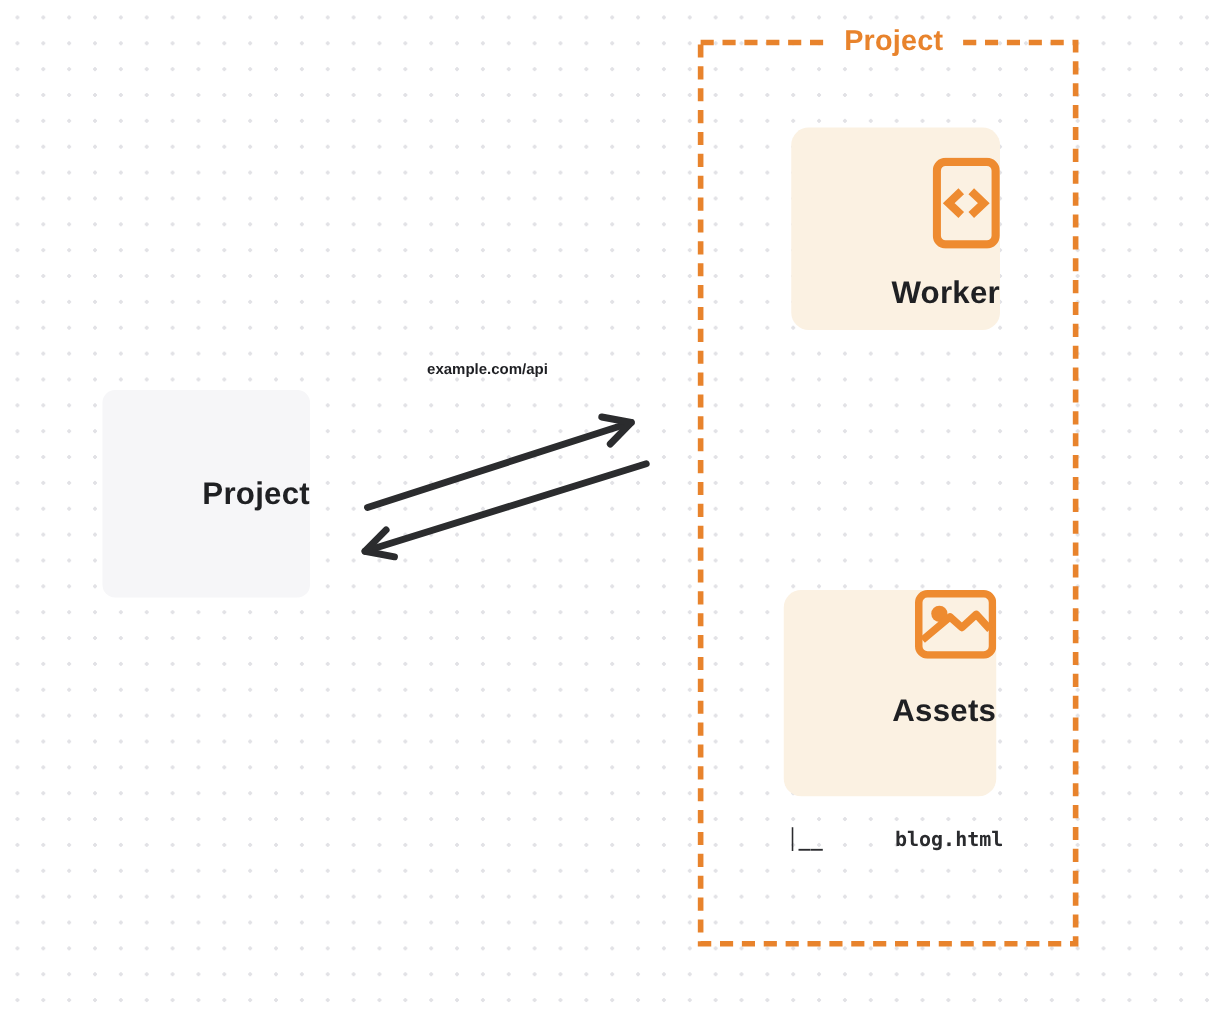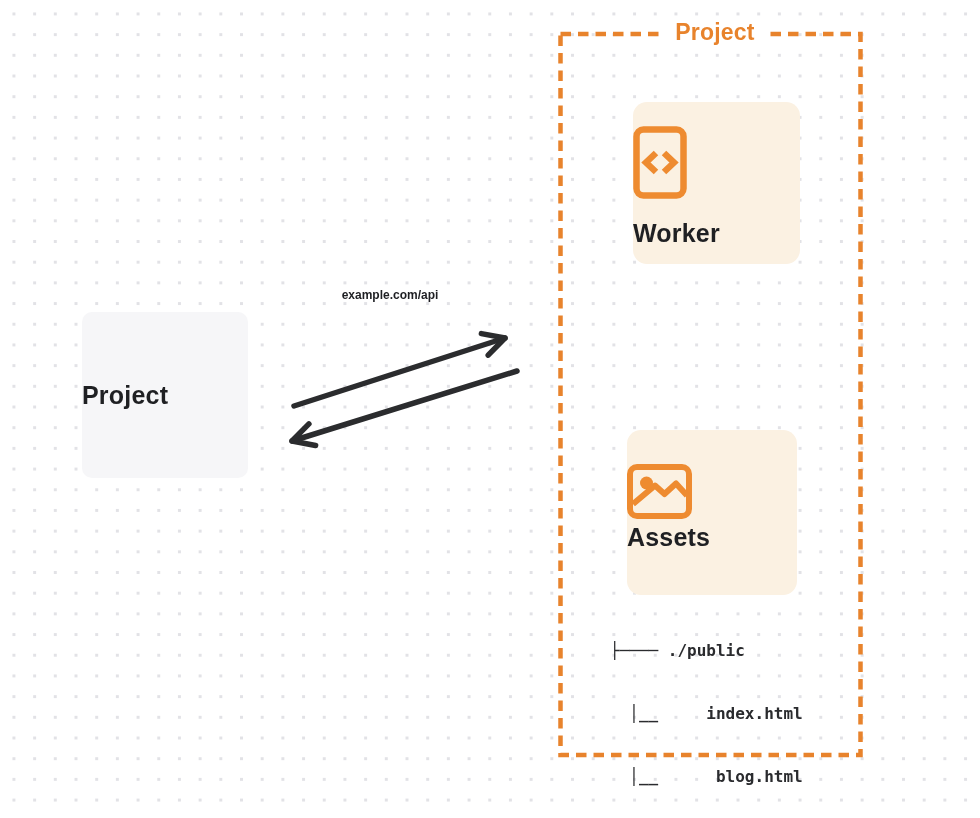--- a/index.html
+++ b/index.html
@@ -36,43 +36,43 @@
     font-size: 23px;
     font-weight: 700;
     letter-spacing: 0.2px;
     white-space: nowrap;
   }
   .card {
     position: absolute;
     z-index: 2;
     display: flex;
     flex-direction: column;
-    align-items: flex-start;
+    align-items: flex-end;
     box-sizing: border-box;
   }
   .card-label {
     color: #1f2023;
     font-size: 25px;
     font-weight: 700;
     letter-spacing: 0.2px;
   }
   .card.worker {
     left: 633px; top: 102px;
     width: 167px; height: 162px;
     background: #fbf1e2;
     border-radius: 14px;
     padding-top: 24px;
     gap: 16px;
   }
   .card.assets {
-    left: 627px; top: 430px;
+    left: 627px; top: 472px;
     width: 170px; height: 165px;
     background: #fbf1e2;
     border-radius: 14px;
-    padding-top: 34px;
+    gap: 23px;
   }
   .card.client {
     left: 82px; top: 312px;
     width: 166px; height: 166px;
     background: #f6f6f8;
     border-radius: 10px;
     justify-content: center;
   }
   .url-label {
     position: absolute;
@@ -144,19 +144,18 @@
     <span>
       <svg width="65" height="55" viewBox="0 0 65 55" fill="none" aria-hidden="true">
         <rect x="3" y="3" width="59" height="49" rx="7" stroke="#ee8b30" stroke-width="6"></rect>
         <circle cx="19.5" cy="19" r="6.5" fill="#ee8b30"></circle>
         <path d="M6,40 L28,21.5 L37.5,30 L49,19.5 L60,31.5" stroke="#ee8b30" stroke-width="6" stroke-linejoin="round" stroke-linecap="butt"></path>
       </svg>
     </span>
     <div class="card-label">Assets</div>
   </div>
 
-  <pre class="file-tree">    <div>├──── ./public</div>
-    <div>  │__     index.html</div>
+  <pre class="file-tree">    
     <div>  │__      blog.html</div>
     
   </pre>
 
 </div>
 
 </body></html>

